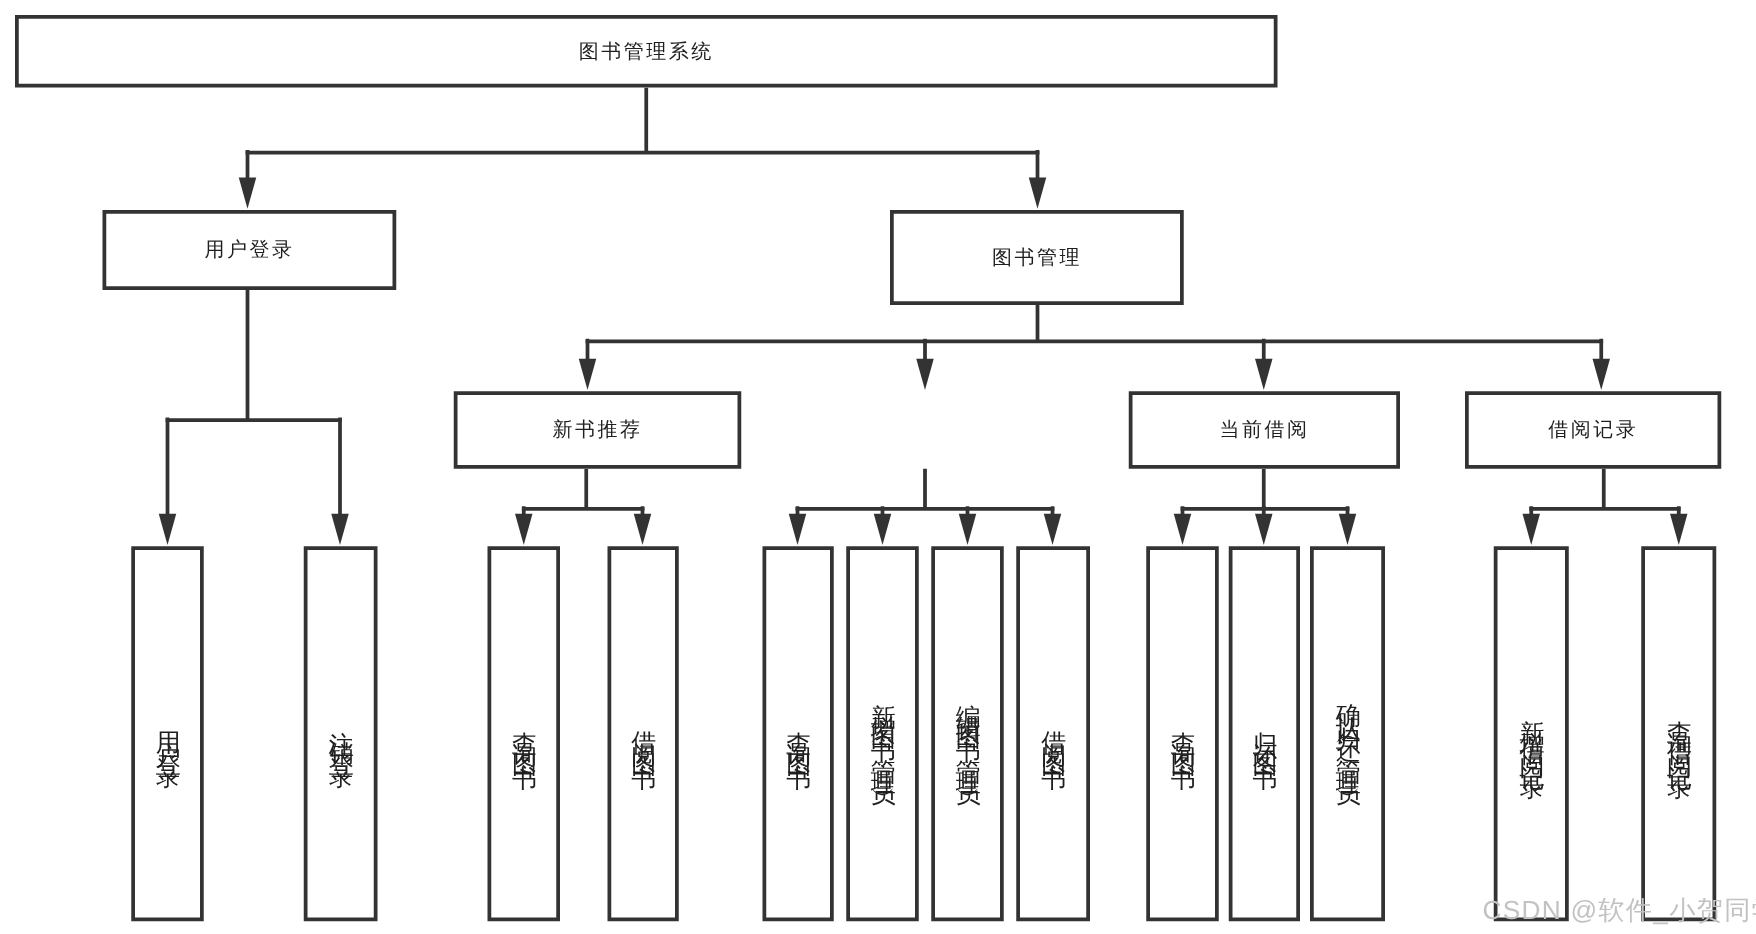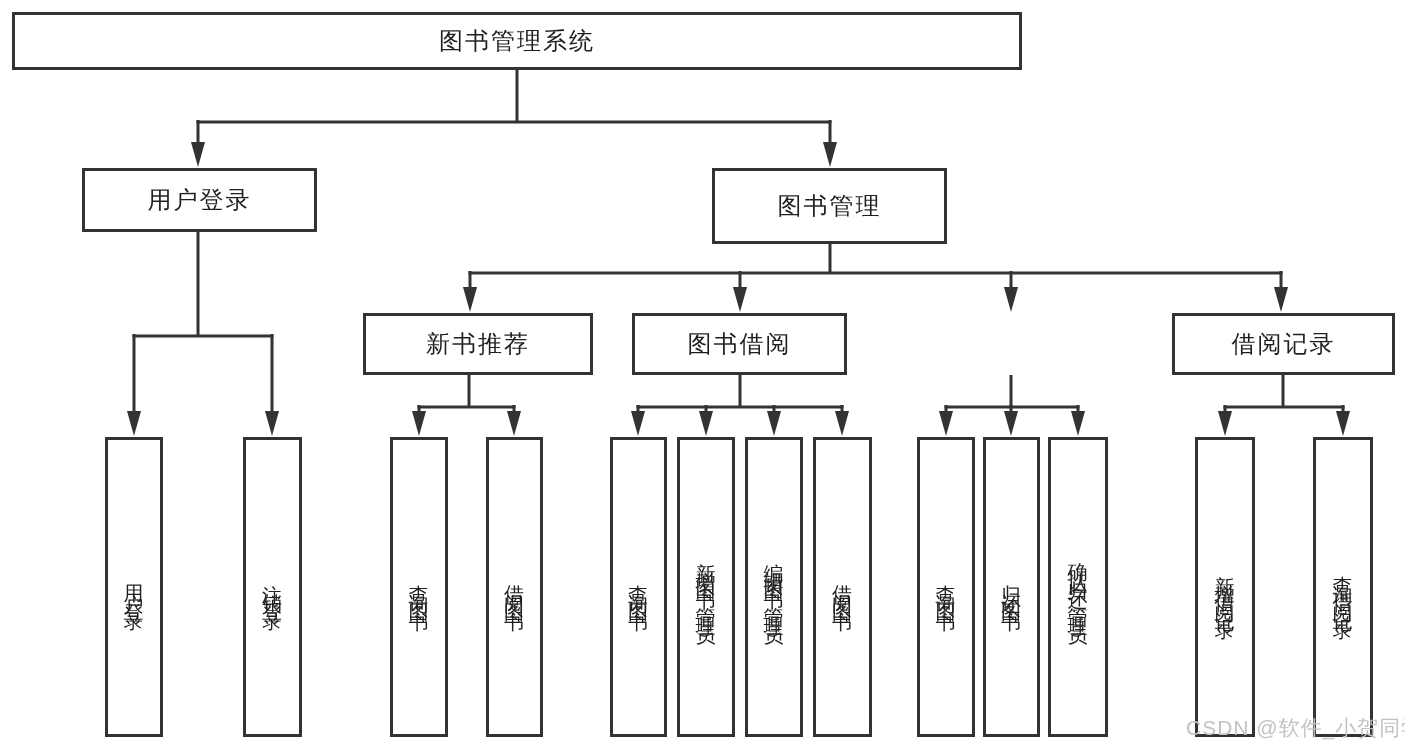--- a/index.html
+++ b/index.html
@@ -25,21 +25,21 @@
     position: absolute;
     box-sizing: border-box;
     background: #ffffff;
     border: 3px solid #333333;
     display: flex;
     align-items: center;
     justify-content: center;
     color: #1f1f1f;
   }
   .hlabel {
-    font-size: 24px;
+    font-size: 16px;
     letter-spacing: 2px;
     white-space: nowrap;
   }
   .node.leaf .vtext {
     writing-mode: vertical-rl;
     font-size: 20px;
     line-height: 1;
     letter-spacing: 9px;
     white-space: nowrap;
   }
@@ -131,24 +131,24 @@
   <div class="node" style="left:82px;top:168px;width:235px;height:64px">
     <span class="hlabel">用户登录</span>
   </div>
   <div class="node" style="left:712px;top:168px;width:235px;height:76px">
     <span class="hlabel">图书管理</span>
   </div>
 
   <div class="node" style="left:363px;top:313px;width:230px;height:62px">
     <span class="hlabel">新书推荐</span>
   </div>
-  <div class="node" style="left:632px;top:313px;width:215px;height:62px">
-    <span class="hlabel">图书借阅</span>
+  <div class="node" style="left:903px;top:313px;width:217px;height:62px">
+    <span class="hlabel">当前借阅</span>
   </div>
-  <div class="node" style="left:1172px;top:313px;width:223px;height:62px">
+  <div class="node" style="left:1172px;top:313px;width:205px;height:62px">
     <span class="hlabel">借阅记录</span>
   </div>
 
   <div class="node leaf" style="left:105px;top:437px;width:58px;height:300px">
     <span class="vtext">用户登录</span>
   </div>
   <div class="node leaf" style="left:243px;top:437px;width:59px;height:300px">
     <span class="vtext">注销登录</span>
   </div>
 

